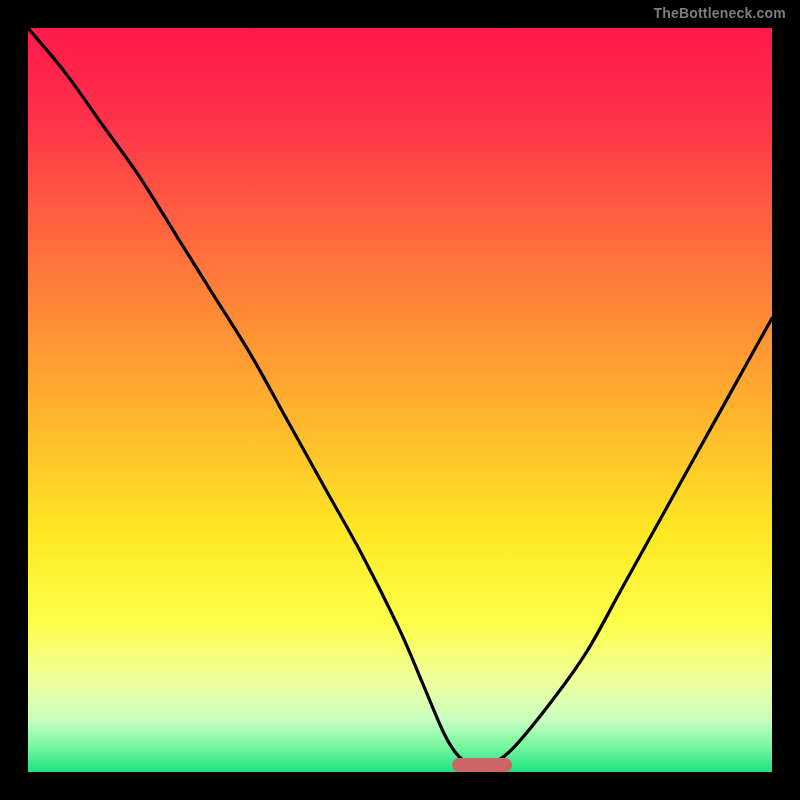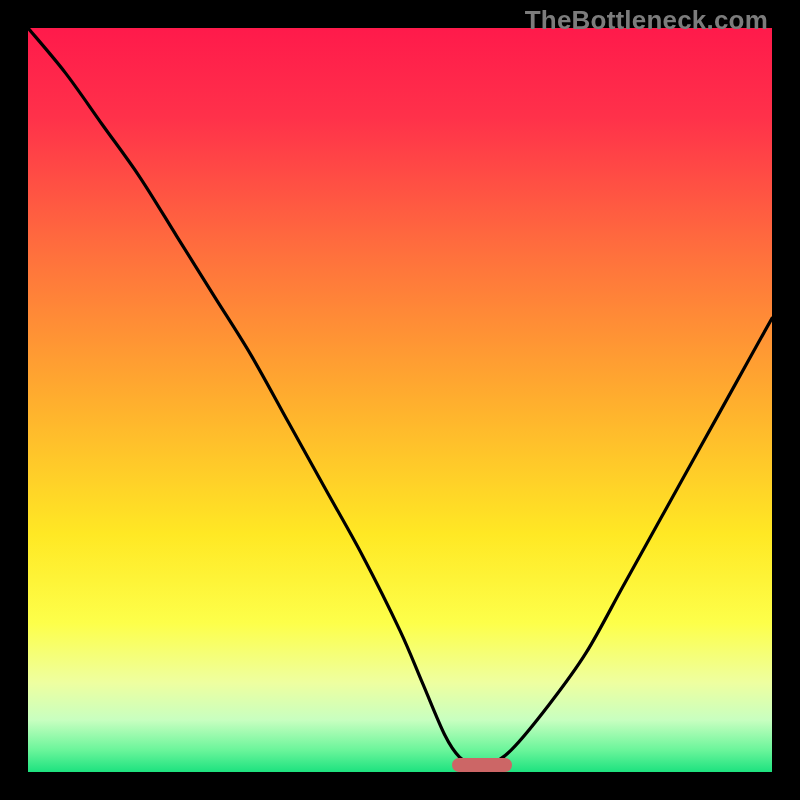--- a/index.html
+++ b/index.html
@@ -42,23 +42,23 @@
   }
   .marker {
     position: absolute;
     background: #cc6666;
     border-radius: 7px;
     height: 14px;
   }
   .watermark {
     position: absolute;
     top: 5px;
-    right: 32px;
+    right: 14px;
     font-family: Arial, Helvetica, sans-serif;
-    font-size: 26px;
+    font-size: 14px;
     font-weight: 600;
     color: #7c7c7c;
     letter-spacing: 0.2px;
   }
 </style>
 </head>
 <body>
 
 <div class="frame">
 

